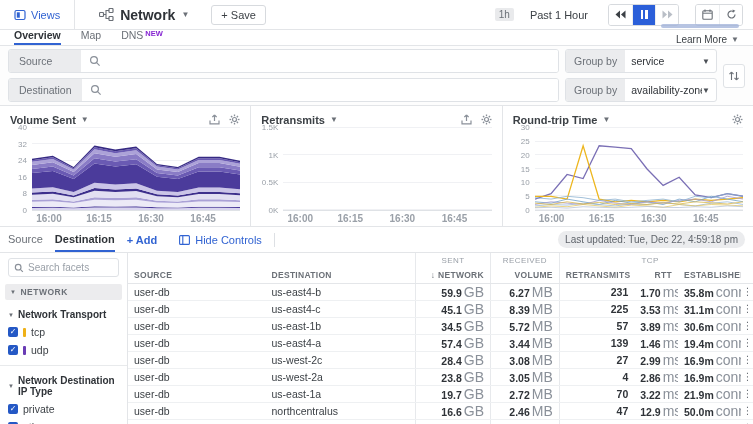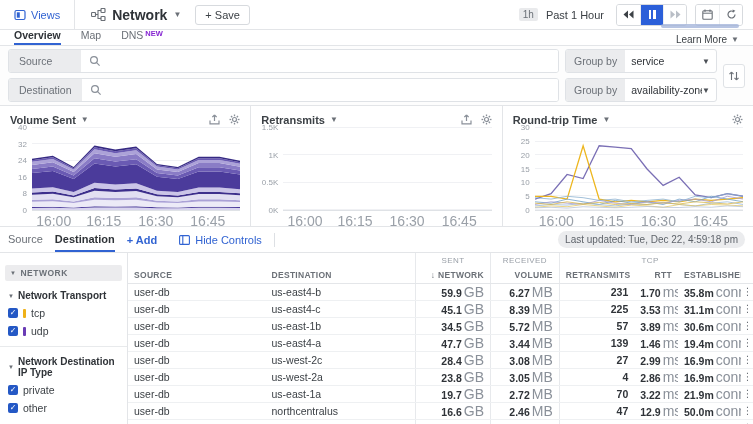--- a/index.html
+++ b/index.html
@@ -1,20 +1,20 @@
 <!DOCTYPE html>
 <html><head>
 <meta charset="utf-8">
 <style>
   * { box-sizing: border-box; margin: 0; padding: 0; }
   html,body { width: 753px; height: 424px; overflow: hidden; }
   body { font-family: "Liberation Sans", sans-serif; font-size: 11px; color: #3c4146; background: #fff; }
 
   
-  .topbar { height: 30px; display: flex; align-items: center; border-bottom: 1px solid #e3e5e8; padding: 0 10px 0 0; gap: 8px; }
+  .topbar { height: 30px; display: flex; align-items: center; border-bottom: 1px solid #e3e5e8; padding: 0 10px 0 0; gap: 16px; }
   .views-btn { color: #3163d2; display: flex; gap: 5px; align-items: center; padding: 0 14px; border-right: 1px solid #e3e5e8; height: 100%; cursor: pointer; font-size: 11px; }
   .title-wrap { display: flex; align-items: center; gap: 6px; padding-left: 8px; }
   .app-title { font-size: 14px; font-weight: 700; color: #2f3338; }
   .chev { color: #6b7077; font-size: 8px; }
   .save-btn { border: 1px solid #d7dade; border-radius: 3px; padding: 3px 9px; color: #3c4146; background: #fff; font-size: 11px; margin-left: 6px; }
   .spacer { flex: 1; }
   .chip { background: #e9eaec; border-radius: 2px; padding: 1px 4px; font-size: 10px; color: #6b7077; }
   .time-label { font-size: 11px; color: #3c4146; margin-right: 4px; }
   .btn-group { display: flex; border: 1px solid #d7dade; border-radius: 3px; overflow: hidden; }
   .tg-btn { width: 23px; height: 20px; display: flex; align-items: center; justify-content: center; background: #fff; border: none; border-left: 1px solid #eceef0; }
@@ -49,21 +49,21 @@
   .panel { flex: 1; border-right: 1px solid #e3e5e8; display: flex; flex-direction: column; padding: 5px 10px 2px; min-width: 0; }
   .panel:last-child { border-right: none; }
   .panel-head { display: flex; align-items: center; gap: 5px; height: 17px; flex: none; }
   .panel-title { font-size: 11px; font-weight: 700; color: #3c4146; }
   .panel-icons { margin-left: auto; display: flex; gap: 9px; align-items: center; }
   .panel-body { flex: 1; display: flex; margin-bottom: 13px; position: relative; min-height: 0; }
   .ygutter { width: 22px; position: relative; flex: none; }
   .ylabel { position: absolute; right: 5px; font-size: 8px; color: #9aa0a8; transform: translateY(50%); line-height: 1; }
   .plot { flex: 1; position: relative; border-bottom: 1px solid #dfe2e6; min-width: 0; }
   .grid { position: absolute; left: 0; right: 0; height: 1px; background: #f0f1f4; }
-  .xlabel { position: absolute; top: 100%; font-size: 14px; color: #9aa0a8; margin-top: 3px; }
+  .xlabel { position: absolute; top: 100%; font-size: 10px; color: #9aa0a8; margin-top: 3px; font-weight: bold; }
   svg.fill { position: absolute; inset: 0; width: 100%; height: 100%; }
   .bars { position: absolute; inset: 0; display: flex; align-items: flex-end; gap: 7px; padding: 0 3px; }
   .bar { flex: 1; display: flex; flex-direction: column-reverse; }
   .seg { width: 100%; }
 
   
   .controls { height: 26px; display: flex; align-items: center; border-bottom: 1px solid #e3e5e8; padding: 0 8px; gap: 12px; }
   .ctab { font-size: 11px; color: #6b7077; height: 100%; display: flex; align-items: center; border-bottom: 2px solid transparent; cursor: pointer; }
   .ctab.active { color: #2f3338; font-weight: 700; border-bottom-color: #3163d2; }
   .add-link { color: #3163d2; font-weight: 700; font-size: 11px; }
@@ -488,20 +488,27 @@
         <line x1="3.8" y1="0.6" x2="3.8" y2="9.4" stroke="#3163d2" stroke-width="1.1"></line>
       </svg>
     <span>Hide Controls</span>
   </span>
   <span class="vdiv"></span>
   <span class="updated">Last updated: Tue, Dec 22, 4:59:18 pm</span>
 </div>
 
 <div class="main">
   <div class="facets">
+    <div class="fsearch">
+      <svg class="mag" style="margin:0;width:10px;height:10px;" viewBox="0 0 12 12">
+          <circle cx="5" cy="5" r="3.4" fill="none" stroke="#8a9099" stroke-width="1.4"></circle>
+          <line x1="7.6" y1="7.6" x2="10.6" y2="10.6" stroke="#8a9099" stroke-width="1.4"></line>
+        </svg>
+      <input placeholder="Search facets" style="">
+    </div>
     <div class="fsection">
       <span class="chev" style="font-size:6px;">▼</span>
       <span>NETWORK</span>
     </div>
     <div id="facet-groups">
         <div class="fgroup-title">
           <span class="chev" style="font-size: 6px;">▼</span>
           <span>Network Transport</span>
         </div>
         <div class="fitem">
@@ -589,21 +596,21 @@
             <td class="r bL"><span class="num">34.5</span><span class="unit">GB</span></td>
             <td class="r bL"><span class="num">5.72</span><span class="unit">MB</span></td>
             <td class="r bL"><span class="num">57</span></td>
             <td class="r"><span class="num">3.89</span><span class="unit">ms</span></td>
             <td class="r"><span class="num">30.6m</span><span class="unit">conns/s</span></td>
             <td class="kebab">⋮</td>
           </tr>
           <tr>
             <td>user-db</td>
             <td>us-east4-a</td>
-            <td class="r bL"><span class="num">47.7</span><span class="unit">GB</span></td>
+            <td class="r bL"><span class="num">57.4</span><span class="unit">GB</span></td>
             <td class="r bL"><span class="num">3.44</span><span class="unit">MB</span></td>
             <td class="r bL"><span class="num">139</span></td>
             <td class="r"><span class="num">1.46</span><span class="unit">ms</span></td>
             <td class="r"><span class="num">19.4m</span><span class="unit">conns/s</span></td>
             <td class="kebab">⋮</td>
           </tr>
           <tr>
             <td>user-db</td>
             <td>us-west-2c</td>
             <td class="r bL"><span class="num">28.4</span><span class="unit">GB</span></td>

